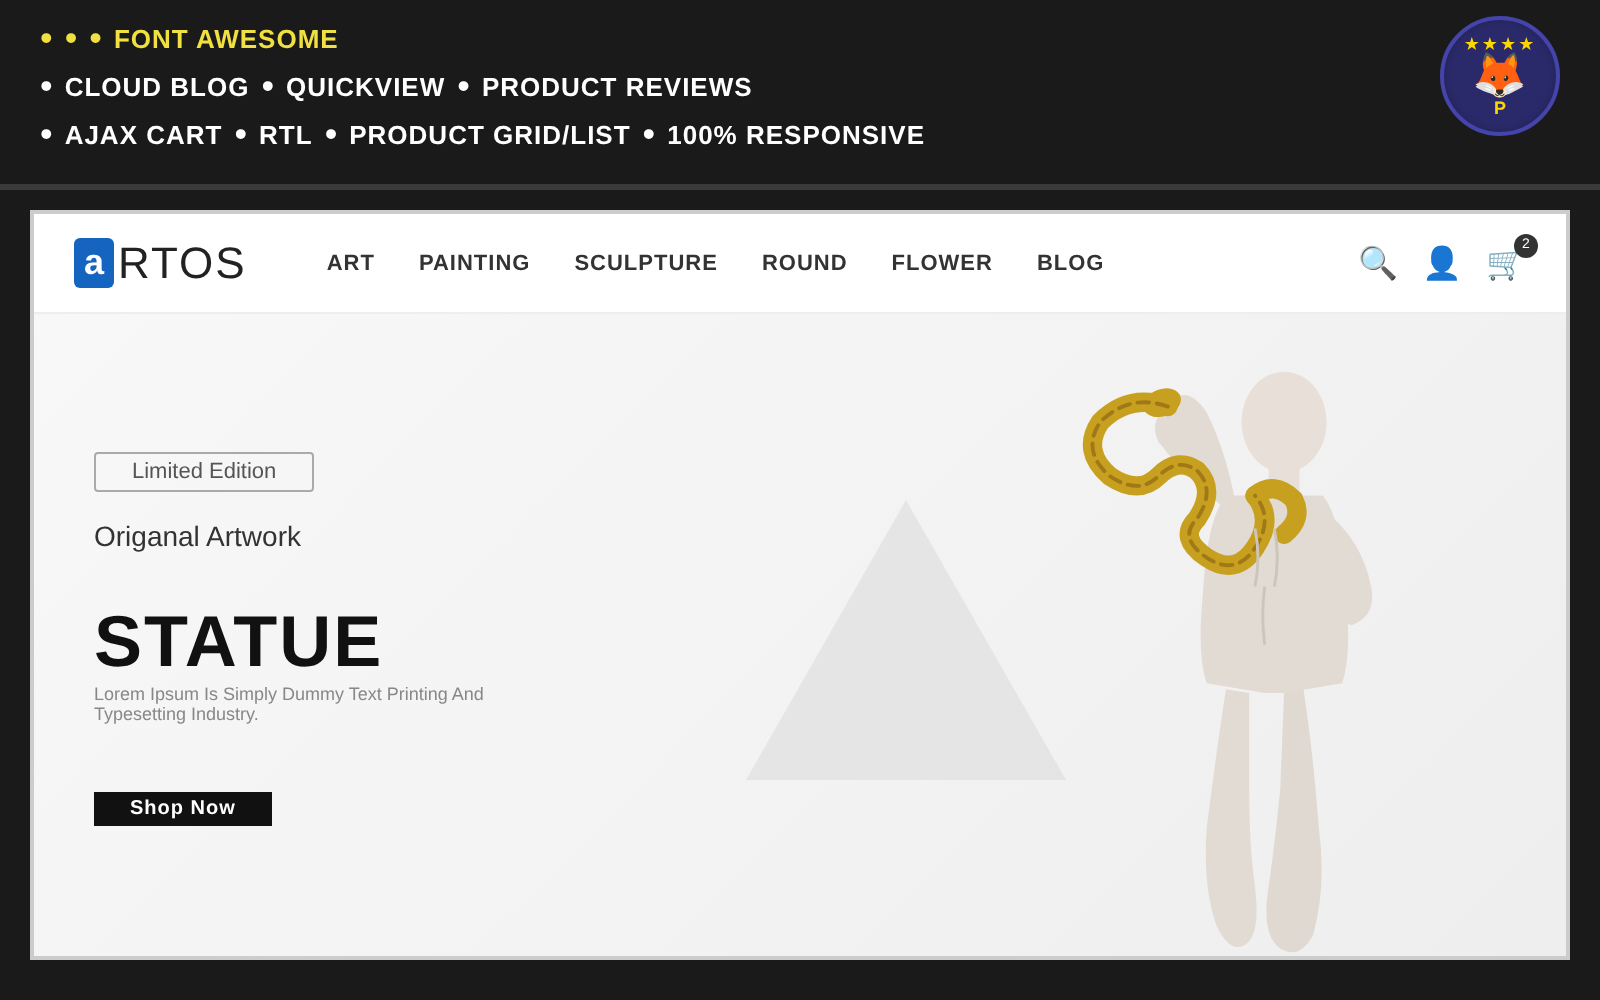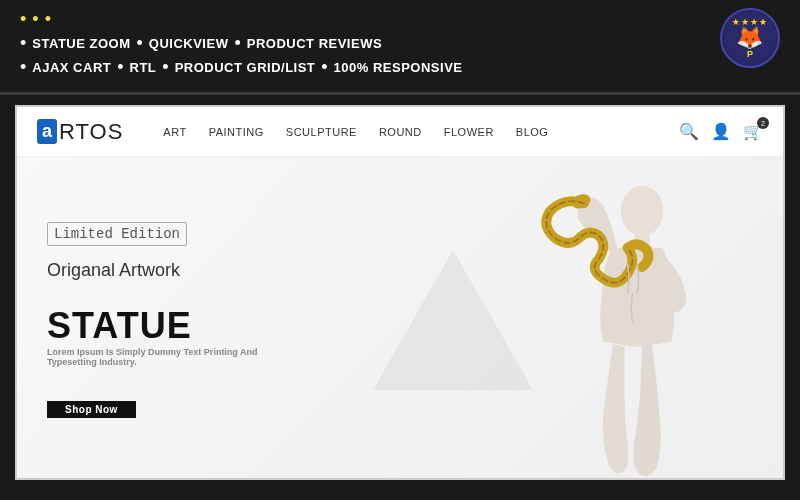--- a/index.html
+++ b/index.html
@@ -118,21 +118,21 @@
     }
     .nav-links {
       display: flex;
       gap: 22px;
       flex: 1;
     }
     .nav-link {
       font-size: 11px;
       color: #333;
       text-transform: uppercase;
-      font-weight: 400;
+      font-weight: 700;
       letter-spacing: 0.5px;
       cursor: pointer;
     }
     .nav-icons {
       display: flex;
       gap: 12px;
       align-items: center;
     }
     .nav-icon {
       font-size: 16px;
@@ -164,46 +164,44 @@
       align-items: center;
       overflow: hidden;
     }
     .hero-content {
       padding: 30px 30px;
       z-index: 2;
       position: relative;
     }
     .limited-badge {
       border: 1px solid #aaa;
-      padding: 3px 6px;
-      font-size: 14px;
+      padding: 3px 18px;
+      font-size: 11px;
       color: #555;
       display: inline-block;
       margin-bottom: 14px;
       border-radius: 2px;
-      font-family: Liberation Mono, monospace;
     }
     .hero-subtitle {
-      font-size: 18px;
+      font-size: 14px;
       color: #333;
       margin-bottom: 24px;
       font-weight: 400;
     }
     .hero-title {
       font-size: 36px;
       font-weight: 900;
       color: #111;
       letter-spacing: 1px;
     }
     .hero-description {
       font-size: 9px;
       color: #888;
       margin-bottom: 32px;
       max-width: 220px;
-      font-weight: bold;
     }
     .hero-btn {
       background: #111;
       color: #fff;
       padding: 3px 18px;
       font-size: 10px;
       border: none;
       cursor: pointer;
       font-weight: 600;
       letter-spacing: 0.5px;
@@ -244,25 +242,26 @@
   </style>
 </head>
 <body>
 
 <div class="top-banner">
 
   <div class="banner-row">
     <span class="dot">•</span>
     <span class="dot">•</span>
     <span class="dot">•</span>
+    <span class="feat">FONT AWESOME</span>
   </div>
 
   <div class="banner-row">
     <span class="dot" style="color:#fff;">•</span>
-    <span class="feat-white">STATUE ZOOM</span>
+    <span class="feat-white">CLOUD BLOG</span>
     <span class="dot" style="color:#fff;">•</span>
     <span class="feat-white">QUICKVIEW</span>
     <span class="dot" style="color:#fff;">•</span>
     <span class="feat-white">PRODUCT REVIEWS</span>
   </div>
 
   <div class="banner-row">
     <span class="dot" style="color:#fff;">•</span>
     <span class="feat-white">AJAX CART</span>
     <span class="dot" style="color:#fff;">•</span>

